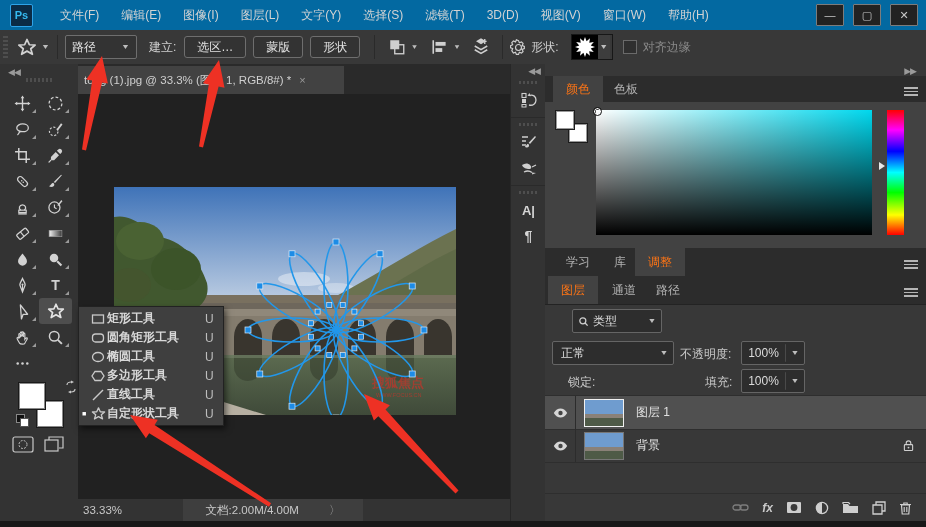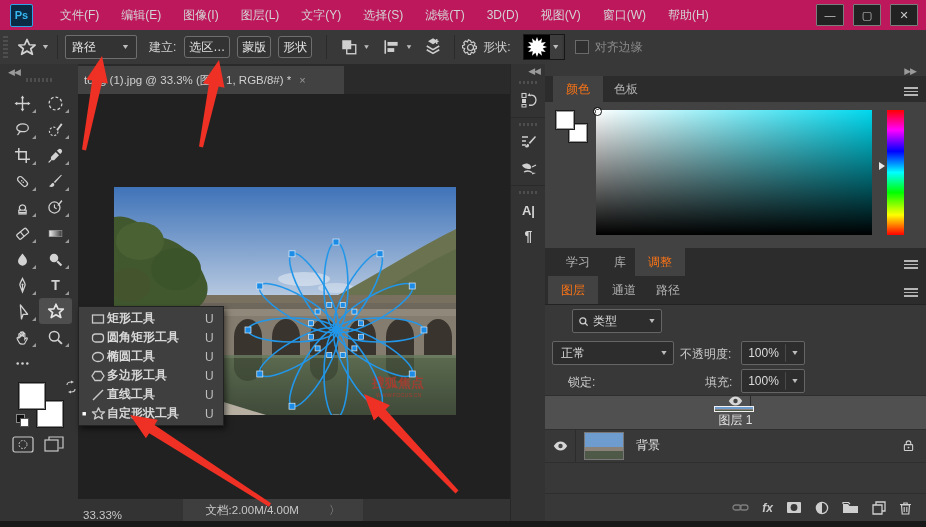--- a/index.html
+++ b/index.html
@@ -3,35 +3,35 @@
 <meta charset="utf-8">
 <style>
   html,body{margin:0;padding:0;background:#000;}
   #app{position:relative;width:926px;height:527px;background:#1e1e1e;overflow:hidden;
        font-family:"Liberation Sans","DejaVu Sans",sans-serif;color:#d6d6d6;font-size:12px;
        -webkit-user-select:none;user-select:none;}
   .abs{position:absolute;}
   svg{display:block;}
   .ico{color:#cfcfcf;}
   
-  #titlebar{position:absolute;left:0;top:0;width:926px;height:30px;background:#be185d;border-bottom:1px solid #111;display:flex;align-items:center;}
+  #titlebar{position:absolute;left:0;top:0;width:926px;height:30px;background:#0369a1;border-bottom:1px solid #111;display:flex;align-items:center;}
   #pslogo{width:21px;height:21px;margin-left:10px;background:#0b2b45;border:1px solid #2ea3e8;border-radius:2px;
           color:#35b9f0;font-weight:bold;font-size:11px;display:flex;align-items:center;justify-content:center;}
   #menus{display:flex;margin-left:16px;align-items:flex-end;}
   #menus span{padding:0 11px;line-height:30px;color:#d3d3d3;cursor:default;}
   #winctl{position:absolute;right:8px;top:4px;display:flex;gap:9px;}
   .wbtn{width:26px;height:20px;border:1px solid #7c7c7c;border-radius:1px;color:#c9c9c9;
         display:flex;align-items:center;justify-content:center;font-size:11px;background:#222;}
   
   #optbar{position:absolute;left:0;top:30px;width:926px;height:34px;background:#383838;border-bottom:1px solid #232323;display:flex;align-items:center;}
   .grip{width:5px;height:22px;margin:0 3px 0 3px;background:repeating-linear-gradient(to bottom,#4e4e4e 0 2px,transparent 2px 4px);}
   .vsep{width:1px;height:24px;background:#2a2a2a;margin:0 7px;}
   .dd{height:22px;border:1px solid #6e6e6e;border-radius:2px;background:#333;display:flex;align-items:center;padding:0 6px;gap:8px;color:#e2e2e2;}
   .chev{font-size:9px;color:#bdbdbd;transform:scaleY(.8);}
-  .obtn{height:20px;border:1px solid #6e6e6e;border-radius:3px;background:#333;display:flex;align-items:center;padding:0 4px;color:#e2e2e2;margin-right:7px;}
+  .obtn{height:20px;border:1px solid #6e6e6e;border-radius:3px;background:#333;display:flex;align-items:center;padding:0 12px;color:#e2e2e2;margin-right:7px;}
   .olabel{color:#cfcfcf;margin:1px 8px 0 4px;}
   #shapechip{width:40px;height:24px;border:1px solid #171717;display:flex;margin-left:4px;}
   #shapechip .box{width:26px;height:100%;background:#000;display:flex;align-items:center;justify-content:center;}
   #shapechip .cv{width:12px;background:#3d3d3d;display:flex;align-items:center;justify-content:center;}
   #alignedge{display:flex;align-items:center;gap:6px;margin-left:10px;color:#8a8a8a;}
   #alignedge .cb{width:12px;height:12px;border:1px solid #6a6a6a;background:#2f2f2f;}
   #optright{position:absolute;right:10px;top:34px;display:flex;align-items:center;gap:14px;}
   
   #toolbar{position:absolute;left:0;top:64px;width:78px;height:457px;background:#333;border-right:1px solid #272727;}
   #tb-collapse{position:absolute;left:8px;top:3px;color:#9a9a9a;font-size:9px;letter-spacing:-1px;}
@@ -47,21 +47,21 @@
   #sw-mini .b{position:absolute;left:4px;top:4px;width:7px;height:7px;background:#fff;border:1px solid #555;}
   #qmask{position:absolute;left:12px;top:372px;}
   #scrmode{position:absolute;left:44px;top:372px;}
   
   #canvascol{position:absolute;left:78px;top:64px;width:432px;height:457px;background:#212121;}
   #tabbar{position:absolute;left:0;top:0;width:432px;height:30px;background:#2a2a2a;border-bottom:1px solid #191919;}
   #doctab{position:absolute;left:0;top:2px;height:28px;width:254px;background:#424242;display:flex;align-items:center;padding:0 6px;color:#cfcfcf;font-size:11.5px;}
   #doctab .x{margin-left:8px;color:#9a9a9a;font-size:11px;}
   #canvas{position:absolute;left:0;top:30px;width:432px;height:405px;background:#212121;}
   #photo{position:absolute;left:36px;top:93px;width:342px;height:228px;}
-  #statusbar{position:absolute;left:0;bottom:0;width:432px;height:22px;background:#333;display:flex;align-items:flex-end;color:#c8c8c8;font-size:11.5px;}
+  #statusbar{position:absolute;left:0;bottom:0;width:432px;height:22px;background:#333;display:flex;align-items:center;color:#c8c8c8;font-size:11.5px;}
   #statuszoom{margin-left:5px;width:60px;}
   #docinfo{height:100%;width:180px;background:#3e3e3e;display:flex;align-items:center;justify-content:center;gap:30px;margin-left:40px;}
   
   #dock{position:absolute;left:510px;top:64px;width:35px;height:457px;background:#333;border-left:1px solid #272727;border-right:1px solid #272727;}
   #dock .dgrip{width:20px;height:3px;margin:5px auto 3px;background:repeating-linear-gradient(to right,#4e4e4e 0 2px,transparent 2px 4px);}
   .dicon{width:35px;height:26px;display:flex;align-items:center;justify-content:center;color:#cfcfcf;}
   #dock-collapse{text-align:right;padding:2px 6px 0 0;color:#9a9a9a;font-size:9px;letter-spacing:-1px;}
   .dsep{height:1px;background:#2a2a2a;margin:4px 0;}
   
   #rpanel{position:absolute;left:545px;top:64px;width:381px;height:457px;background:#383838;}
@@ -81,21 +81,21 @@
   #huemark{position:absolute;left:334px;top:60px;width:0;height:0;border-top:4px solid transparent;border-bottom:4px solid transparent;border-left:6px solid #e8e8e8;}
   #cswatch .fg,#cswatch .bg{position:absolute;width:18px;height:18px;background:#fff;border:1px solid #1c1c1c;box-shadow:0 0 0 1px #9a9a9a inset;}
   
   .ctl{position:absolute;height:22px;background:#2d2d2d;border:1px solid #656565;border-radius:2px;display:flex;align-items:center;color:#dcdcdc;}
   .ctl .cell{display:flex;align-items:center;justify-content:center;height:100%;}
   .ctl .chevcell{width:18px;border-left:1px solid #4a4a4a;}
   .rowlabel{position:absolute;color:#c9c9c9;}
   .fico{position:absolute;top:0;height:100%;display:flex;align-items:center;color:#cfcfcf;}
   
   .lrow{position:absolute;left:0;width:100%;height:33px;border-bottom:1px solid #2e2e2e;display:flex;align-items:center;}
-  .lrow.sel{background:#505050;flex-direction:column;}
+  .lrow.sel{background:#505050;}
   .eyecell{width:30px;height:100%;border-right:1px solid #2c2c2c;display:flex;align-items:center;justify-content:center;color:#ddd;}
   .thumb{width:38px;height:26px;margin:0 12px 0 8px;border:1px solid #777;
      background:linear-gradient(to bottom,#6f9ccf 0 52%,#8a8178 52% 70%,#4e5a47 70% 100%);}
   .thumb.sel{border:1px solid #f0f0f0;}
   .lname{color:#e0e0e0;}
   #bglock{position:absolute;right:12px;color:#cfcfcf;}
   #lbottom{position:absolute;left:0;bottom:0;width:100%;height:28px;border-top:1px solid #2e2e2e;display:flex;align-items:center;justify-content:flex-end;gap:13px;padding-right:14px;box-sizing:border-box;color:#c9c9c9;}
   #lbottom .fx{font-style:italic;font-weight:bold;color:#c9c9c9;font-size:12px;}
   
   #flyout{position:absolute;left:78px;top:306px;width:144px;background:#3f3f3f;border:1px solid #222;box-shadow:2px 3px 6px rgba(0,0,0,.55);padding:2px 0;z-index:30;}

